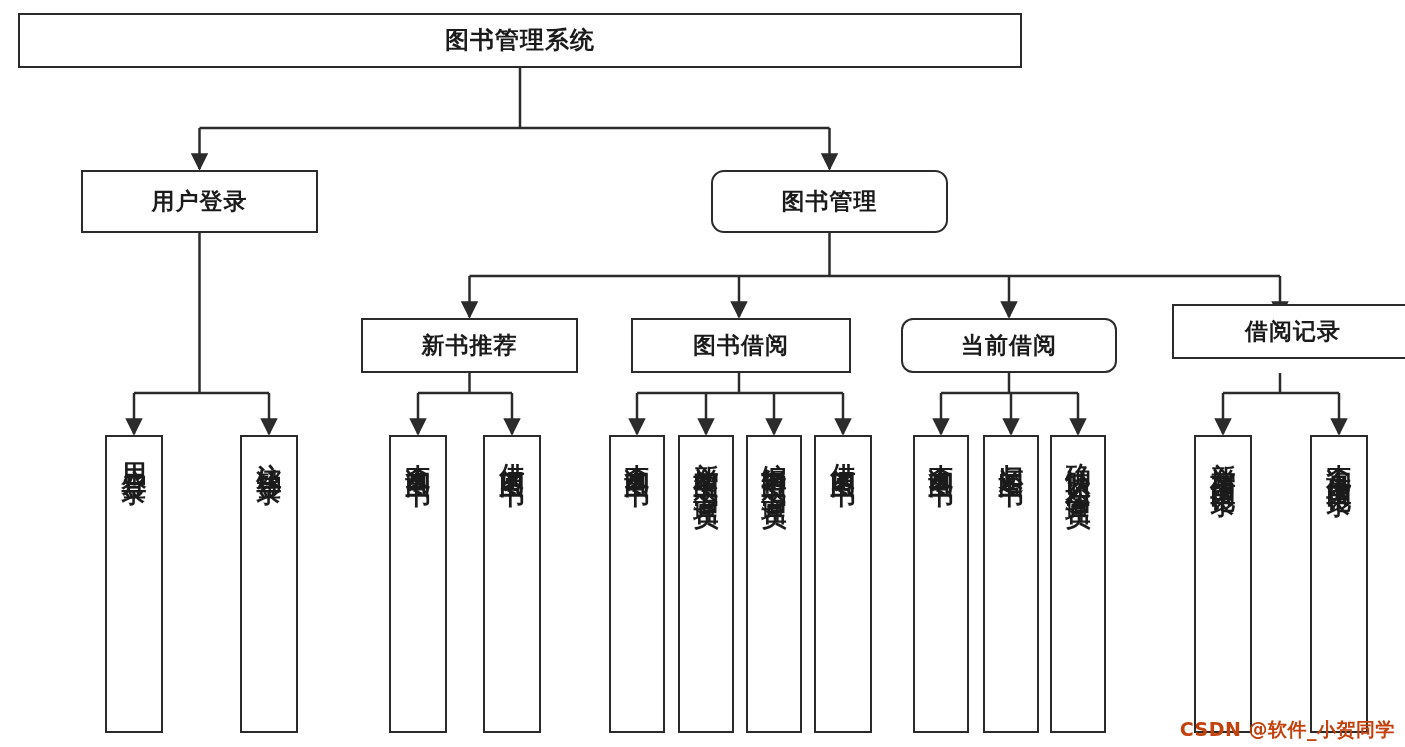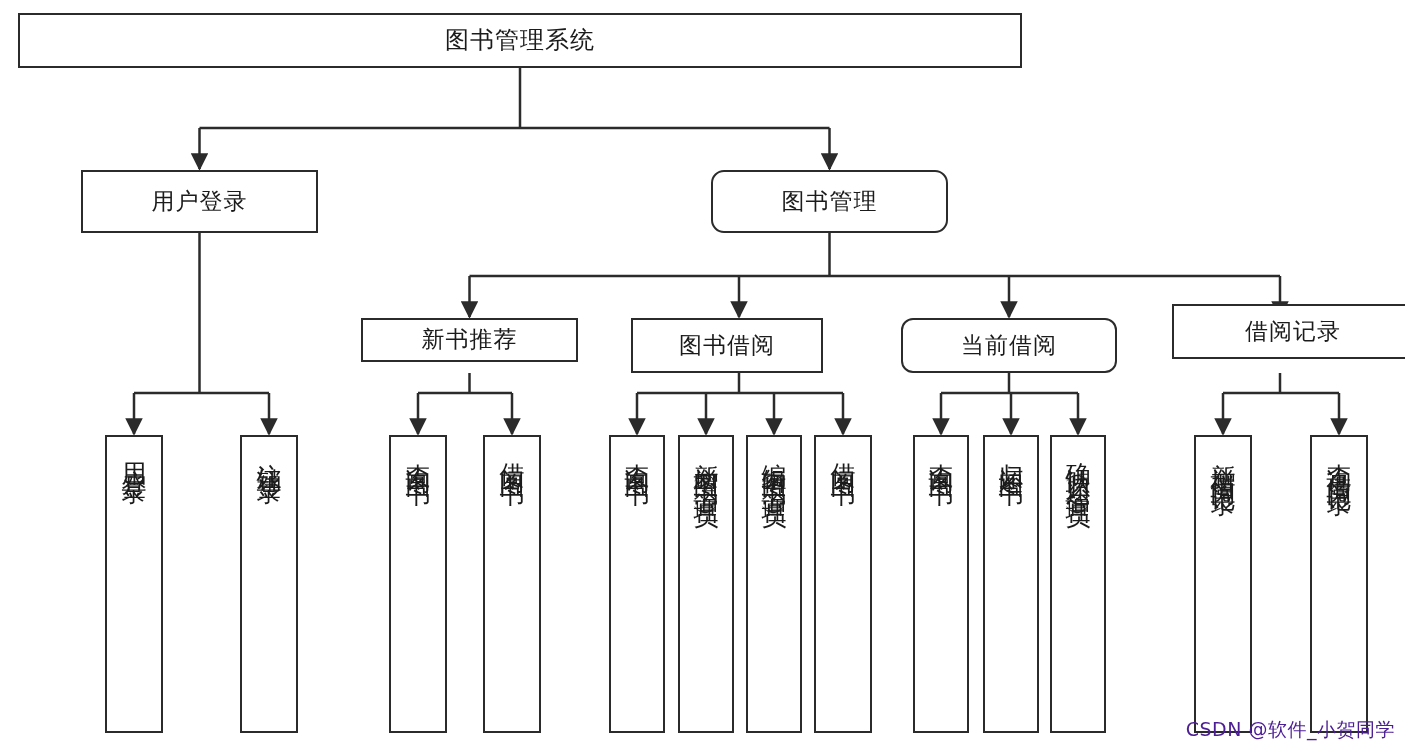--- a/index.html
+++ b/index.html
@@ -2,21 +2,21 @@
 <html><head>
 <meta charset="utf-8">
 <style>
   html,body{margin:0;padding:0;}
   body{
     width:1405px;height:747px;
     background:#ffffff;
     font-family:"DejaVu Sans","Liberation Sans",sans-serif;
     overflow:hidden;
   }
-  #diagram{position:relative;width:1405px;height:747px;}
+  #diagram{position:relative;width:1405px;height:747px;font-weight:bold;}
   #edges{position:absolute;left:0;top:0;width:1405px;height:747px;}
 
   .node{
     position:absolute;
     box-sizing:border-box;
     border:2.5px solid #2b2b2b;
     background:#ffffff;
     display:flex;
     align-items:center;
     justify-content:center;
@@ -43,21 +43,21 @@
     letter-spacing:6px;
     line-height:1;
     white-space:nowrap;
   }
 
   #watermark{
     position:absolute;
     right:10px;
     bottom:4px;
     font-size:19px;
-    color:#4c1d95;
+    color:#c2410c;
     letter-spacing:0.5px;
     white-space:nowrap;
     pointer-events:none;
   }
 </style>
 </head>
 <body>
 
 <div id="diagram">
   <svg id="edges" viewBox="0 0 1405 747" xmlns="http://www.w3.org/2000/svg">
@@ -106,24 +106,24 @@
   <div id="nodes-layer">
       <div class="node h-node" id="node-root" style="left: 18px; top: 13px; width: 1004px; height: 55px;">
         <span class="label">图书管理系统</span>
       </div>
       <div class="node h-node" id="node-user-login" style="left: 81px; top: 170px; width: 237px; height: 63px;">
         <span class="label">用户登录</span>
       </div>
       <div class="node h-node" id="node-book-manage" style="left: 711px; top: 170px; width: 237px; height: 63px; border-radius: 13px;">
         <span class="label">图书管理</span>
       </div>
-      <div class="node h-node" id="node-new-book-rec" style="left: 361px; top: 318px; width: 217px; height: 44px;">
+      <div class="node h-node" id="node-new-book-rec" style="left: 361px; top: 318px; width: 217px; height: 55px;">
         <span class="label">新书推荐</span>
       </div>
-      <div class="node h-node" id="node-book-borrow" style="left: 631px; top: 318px; width: 192px; height: 55px;">
+      <div class="node h-node" id="node-book-borrow" style="left: 631px; top: 318px; width: 220px; height: 55px;">
         <span class="label">图书借阅</span>
       </div>
       <div class="node h-node" id="node-current-borrow" style="left: 901px; top: 318px; width: 216px; height: 55px; border-radius: 12px;">
         <span class="label">当前借阅</span>
       </div>
       <div class="node h-node" id="node-borrow-record" style="left: 1172px; top: 304px; width: 242px; height: 55px;">
         <span class="label">借阅记录</span>
       </div>
       <div class="node v-node" id="node-leaf-user-login" style="left: 105px; top: 435px; width: 58px; height: 298px;">
         <span class="label">用户登录</span>

